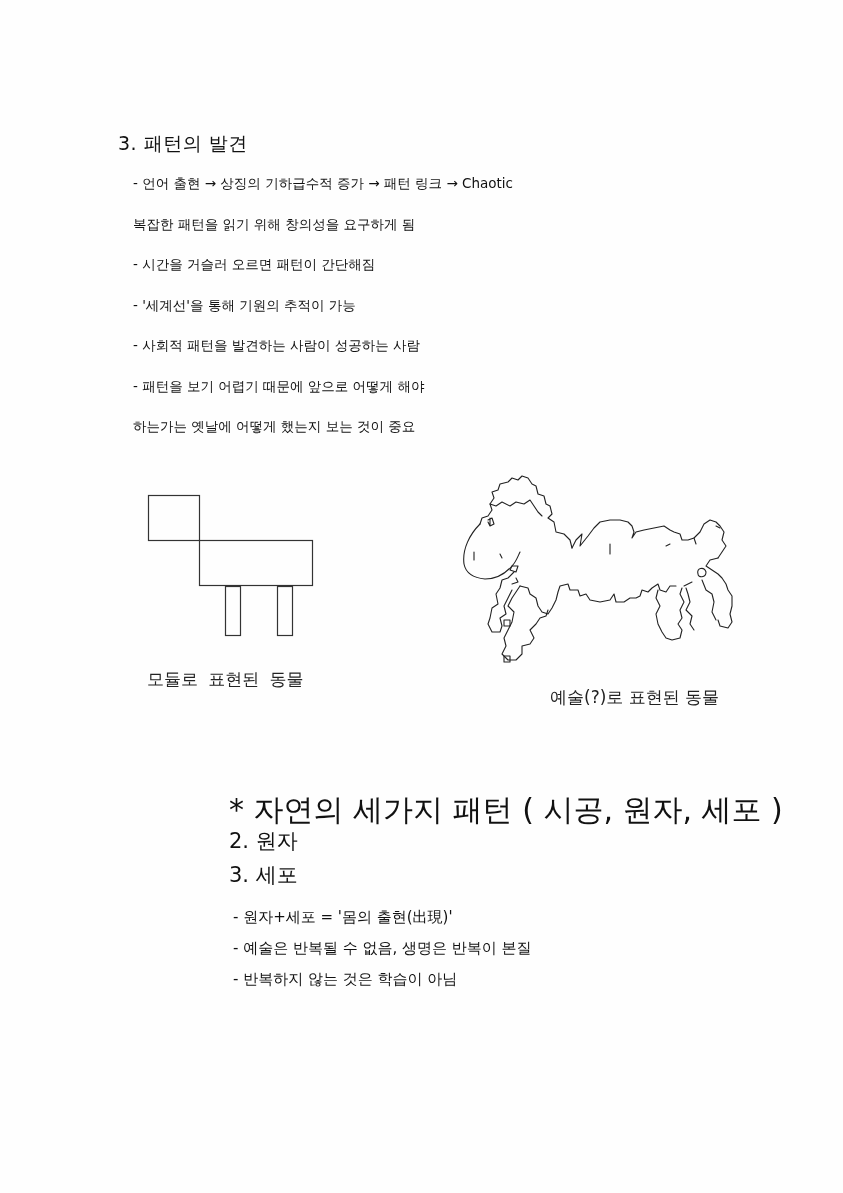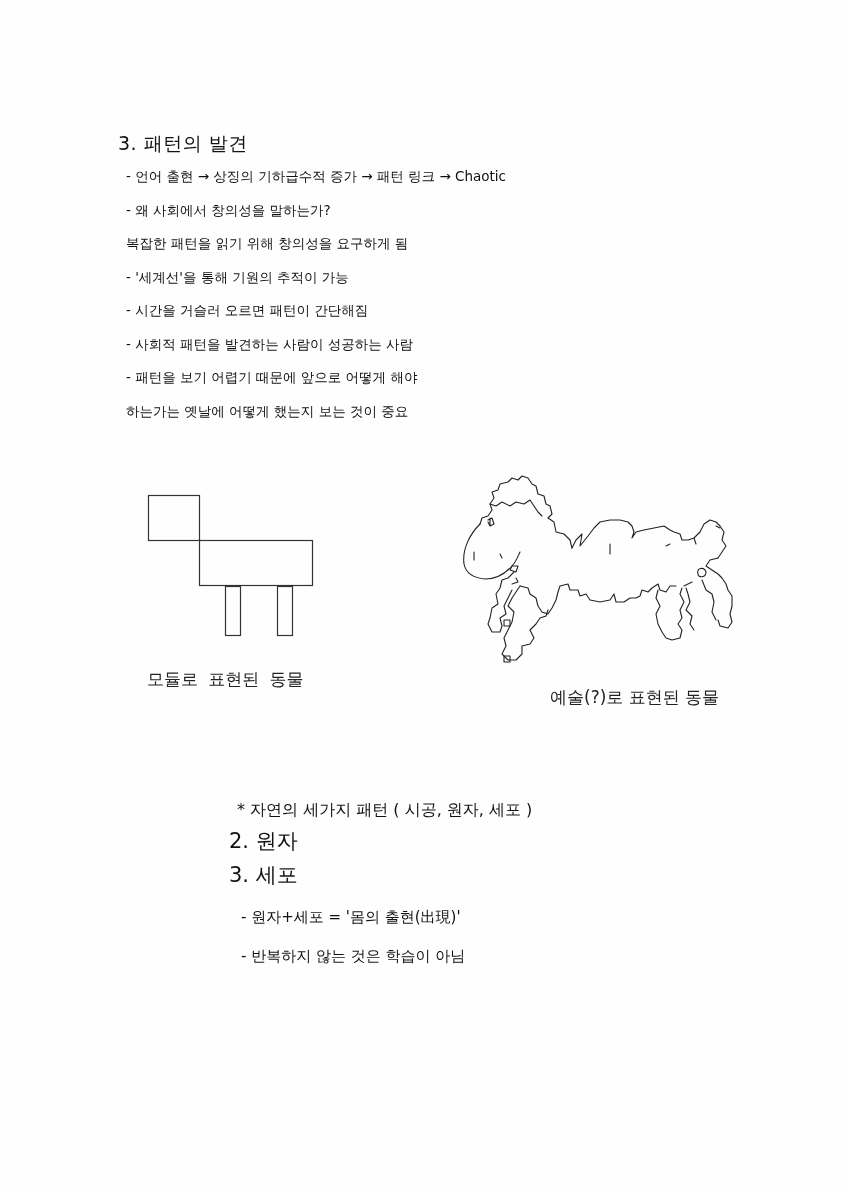--- a/index.html
+++ b/index.html
@@ -31,71 +31,70 @@
       line-height: 26px;
       margin: 0 0 4px 0;
       font-weight: normal;
       letter-spacing: 0.5px;
       white-space: nowrap;
     }
     .line {
       font-size: 13.5px;
       line-height: 25.5px;
       white-space: nowrap;
-      margin: 8px;
+      margin: 15px;
     }
     .figure {
       position: absolute;
     }
     .caption {
       position: absolute;
       font-size: 17px;
       line-height: 22px;
       white-space: nowrap;
       color: #222;
     }
     .section2 {
       position: absolute;
       left: 229px;
       top: 795px;
     }
     .h2-main {
-      font-size: 16px;
+      font-size: 30px;
       line-height: 30px;
-      margin: 0 0 4px 8px;
+      margin: 0 0 4px 0;
       font-weight: normal;
       white-space: nowrap;
     }
     .h2-sub {
       font-size: 21px;
       line-height: 24px;
       margin: 0 0 10px 0;
       font-weight: normal;
       white-space: nowrap;
     }
     .line2 {
       font-size: 15px;
       line-height: 27px;
       white-space: nowrap;
-      margin: 12px;
+      margin: 4px;
     }
     svg { display: block; }
   </style>
 </head>
 <body>
 
 <div class="page">
 
   <div class="section1">
     <h1 class="h-title">3. 패턴의 발견</h1>
     <p class="line">- 언어 출현 → 상징의 기하급수적 증가 → 패턴 링크 → Chaotic</p>
-    <p class="line">- 왜 사회에서 창의성을 말하는가?</p>
     <p class="line">복잡한 패턴을 읽기 위해 창의성을 요구하게 됨</p>
+    <p class="line">- 시간을 거슬러 오르면 패턴이 간단해짐</p>
     <p class="line">- '세계선'을 통해 기원의 추적이 가능</p>
-    <p class="line">- 시간을 거슬러 오르면 패턴이 간단해짐</p>
     <p class="line">- 사회적 패턴을 발견하는 사람이 성공하는 사람</p>
     <p class="line">- 패턴을 보기 어렵기 때문에 앞으로 어떻게 해야</p>
     <p class="line">하는가는 옛날에 어떻게 했는지 보는 것이 중요</p>
   </div>
 
   <div class="figure" style="left:145px; top:492px;">
     <svg width="172" height="148" viewBox="0 0 172 148">
       <g fill="none" stroke="#333" stroke-width="1.2">
 
         <rect x="3.5" y="3.5" width="51" height="45"></rect>
@@ -140,16 +139,17 @@
       </g>
     </svg>
   </div>
   <div class="caption" style="left:502px; top:686px;margin-left:48px;">예술(?)로 표현된 동물</div>
 
   <div class="section2">
     <h2 class="h2-main">* 자연의 세가지 패턴 ( 시공, 원자, 세포 )</h2>
     <h3 class="h2-sub">2. 원자</h3>
     <h3 class="h2-sub" style="margin-bottom:17px;">3. 세포</h3>
     <p class="line2">- 원자+세포 = '몸의 출현(出現)'</p>
+    <p class="line2">- 예술은 반복될 수 없음,  생명은 반복이 본질</p>
     <p class="line2">- 반복하지 않는 것은 학습이 아님</p>
   </div>
 
 </div>
 
 </body></html>

